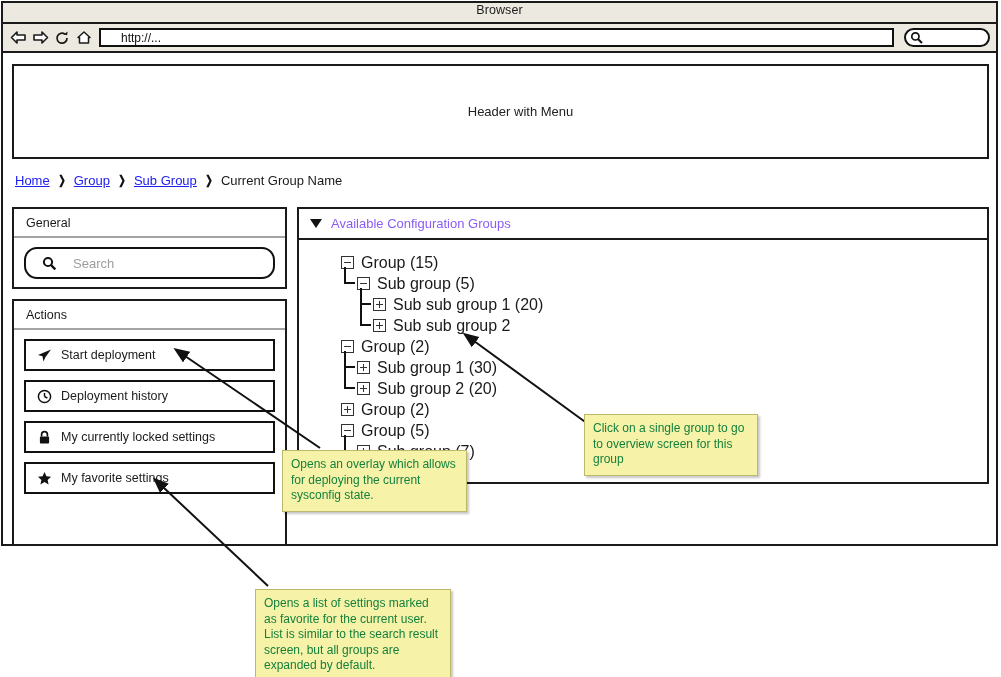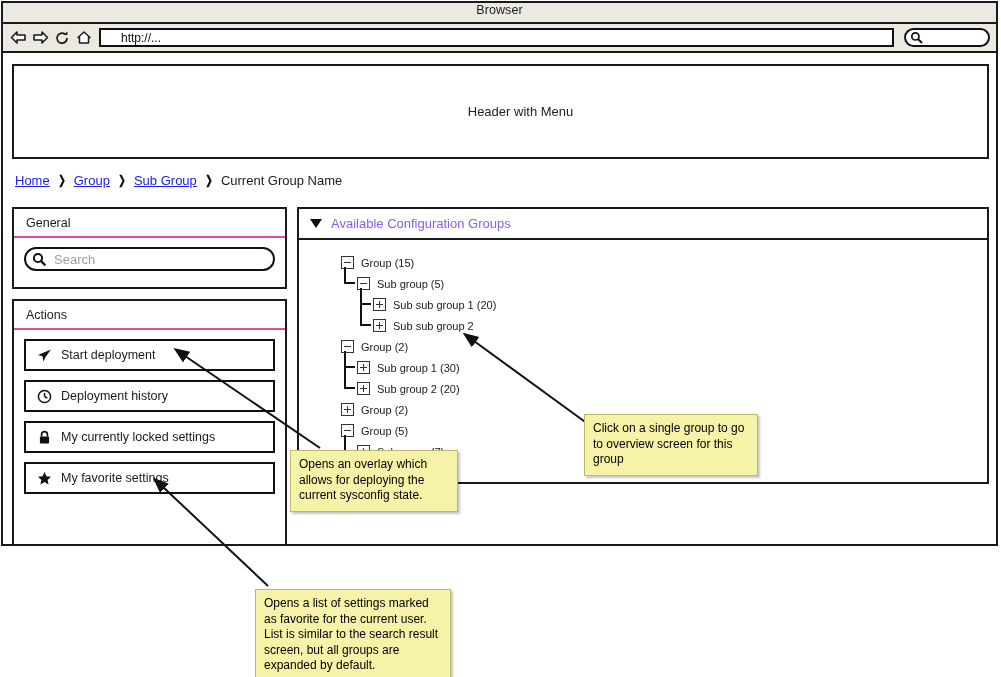--- a/index.html
+++ b/index.html
@@ -149,46 +149,46 @@
 
   
   .panel {
     position: absolute;
     border: 2px solid #1a1a1a;
     background: #fff;
     box-sizing: border-box;
   }
   .panel-header {
     height: 29px;
-    border-bottom: 2px solid #ec4899;
+    border-bottom: 2px solid #a3a3a3;
     display: flex;
     align-items: center;
     padding-left: 12px;
     font-size: 12.5px;
     color: #1a1a1a;
     box-sizing: border-box;
   }
   .panel-body { padding: 9px 10px; }
 
   .panel-general {
     left: 9px;
     top: 154px;
     width: 275px;
     height: 82px;
   }
   .search-field {
-    height: 24px;
+    height: 32px;
     border: 2px solid #111;
     border-radius: 13px;
     background: #fff;
     box-sizing: border-box;
     display: flex;
     align-items: center;
-    padding-left: 6px;
-    gap: 7px;
+    padding-left: 16px;
+    gap: 16px;
   }
   .search-placeholder {
     font-size: 13px;
     color: #9d9d9d;
   }
 
   .panel-actions {
     left: 9px;
     top: 246px;
     width: 275px;
@@ -249,21 +249,21 @@
     padding: 12px 0 0 26px;
     height: 242px;
     overflow: hidden;
     box-sizing: border-box;
   }
   .tree-row {
     position: relative;
     height: 21px;
     display: flex;
     align-items: center;
-    font-size: 11px;
+    font-size: 16px;
     color: #1a1a1a;
     white-space: nowrap;
     cursor: pointer;
   }
   .tree-row .connector {
     position: relative;
     width: 16px;
     height: 21px;
     flex: 0 0 16px;
   }
@@ -319,27 +319,27 @@
   .indent-3 { margin-left: 32px; }
 
   
   .note {
     position: absolute;
     background: #f6f3a8;
     border: 1px solid #bdb96a;
     box-shadow: 2px 2px 2px rgba(0,0,0,.22);
     font-size: 12px;
     line-height: 15.5px;
-    color: #000000;
+    color: #15803d;
     padding: 6px 8px 7px 8px;
     box-sizing: border-box;
     z-index: 30;
   }
   .note-tree  { left: 584px; top: 414px; width: 174px; }
-  .note-deploy{ left: 282px; top: 450px; width: 168px; margin-left: 8px; }
+  .note-deploy{ left: 282px; top: 450px; width: 185px; }
   .note-fav   { left: 255px; top: 589px; width: 196px; }
 
   .annotation-layer {
     position: absolute;
     left: 0; top: 0;
     width: 1001px; height: 677px;
     pointer-events: none;
     z-index: 25;
   }
 </style>

